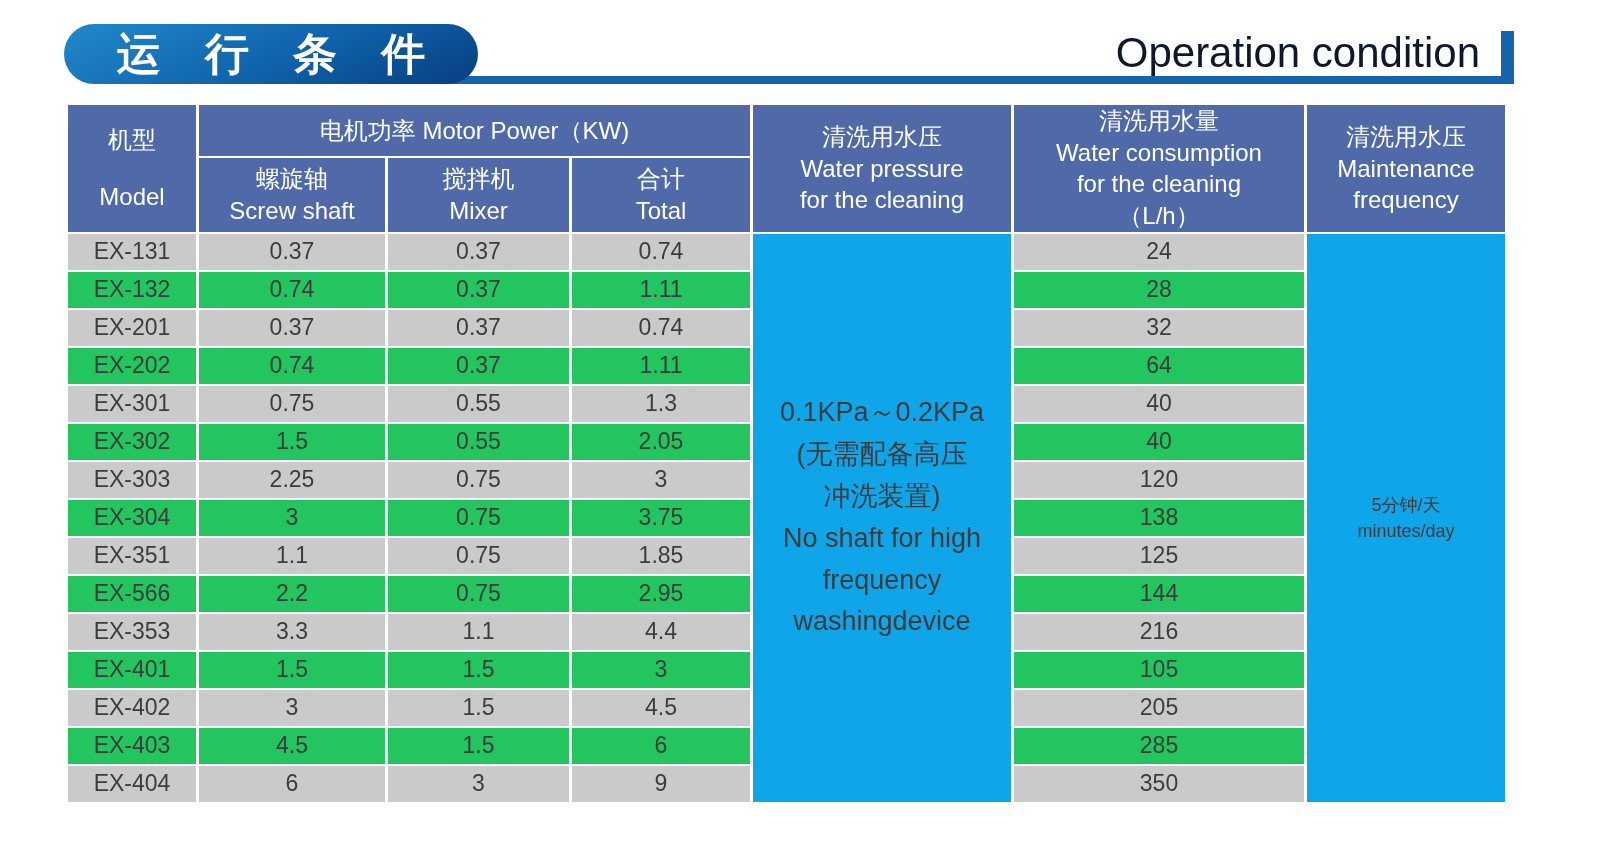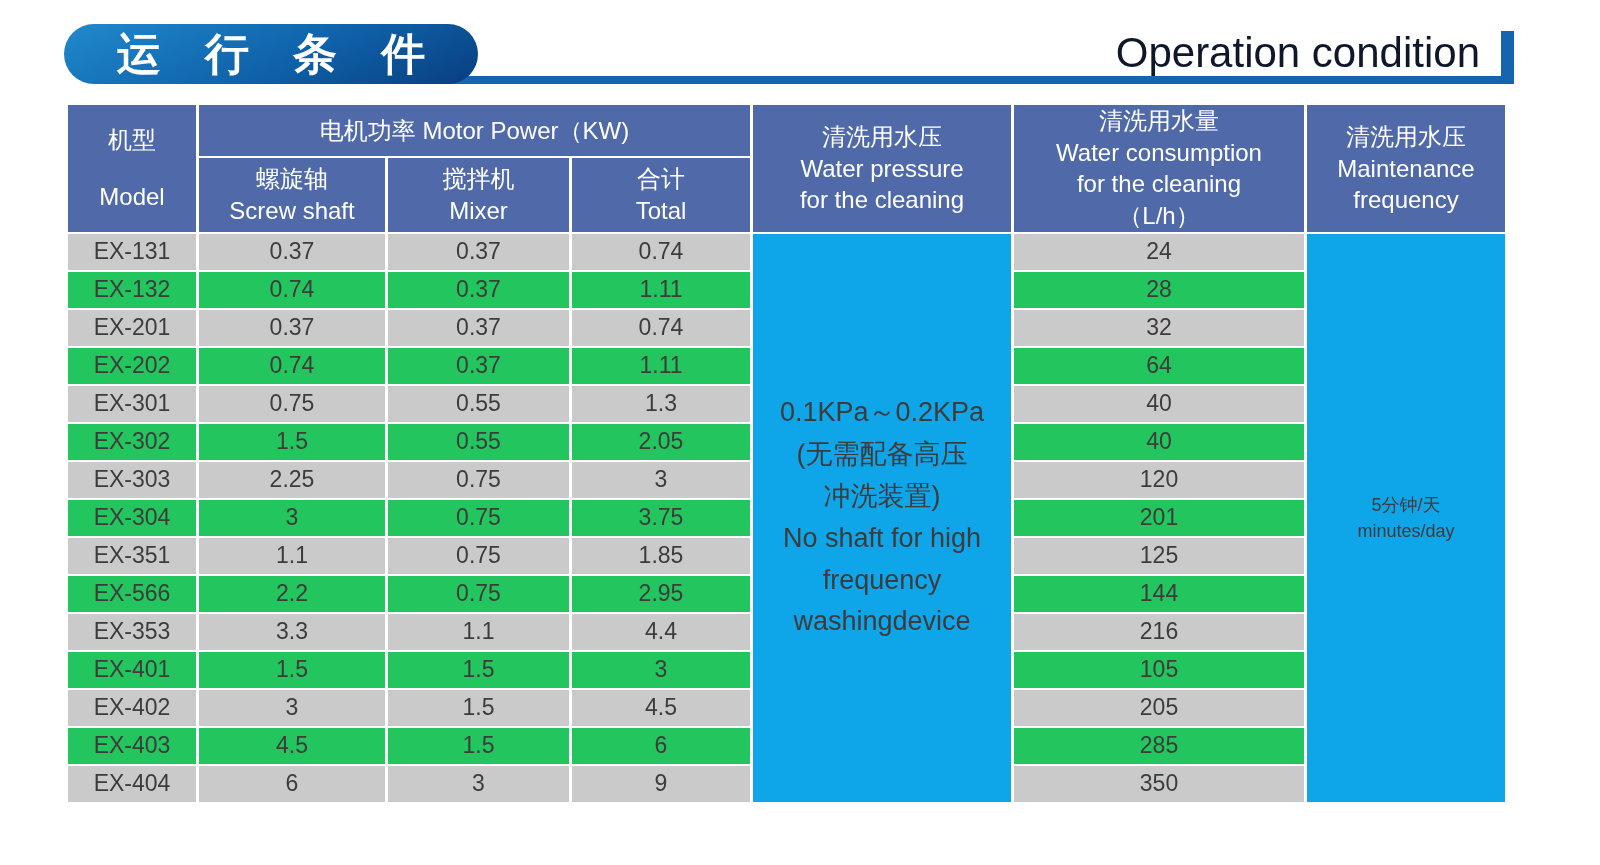--- a/index.html
+++ b/index.html
@@ -178,21 +178,21 @@
     <td class="cell-data">2.25</td>
     <td class="cell-data">0.75</td>
     <td class="cell-data">3</td>
     <td class="cell-data">120</td>
   </tr>
       <tr class="light">
     <td class="cell-data">EX-304</td>
     <td class="cell-data">3</td>
     <td class="cell-data">0.75</td>
     <td class="cell-data">3.75</td>
-    <td class="cell-data">201</td>
+    <td class="cell-data">138</td>
   </tr>
       <tr class="dark">
     <td class="cell-data">EX-351</td>
     <td class="cell-data">1.1</td>
     <td class="cell-data">0.75</td>
     <td class="cell-data">1.85</td>
     <td class="cell-data">125</td>
   </tr>
       <tr class="light">
     <td class="cell-data">EX-566</td>

